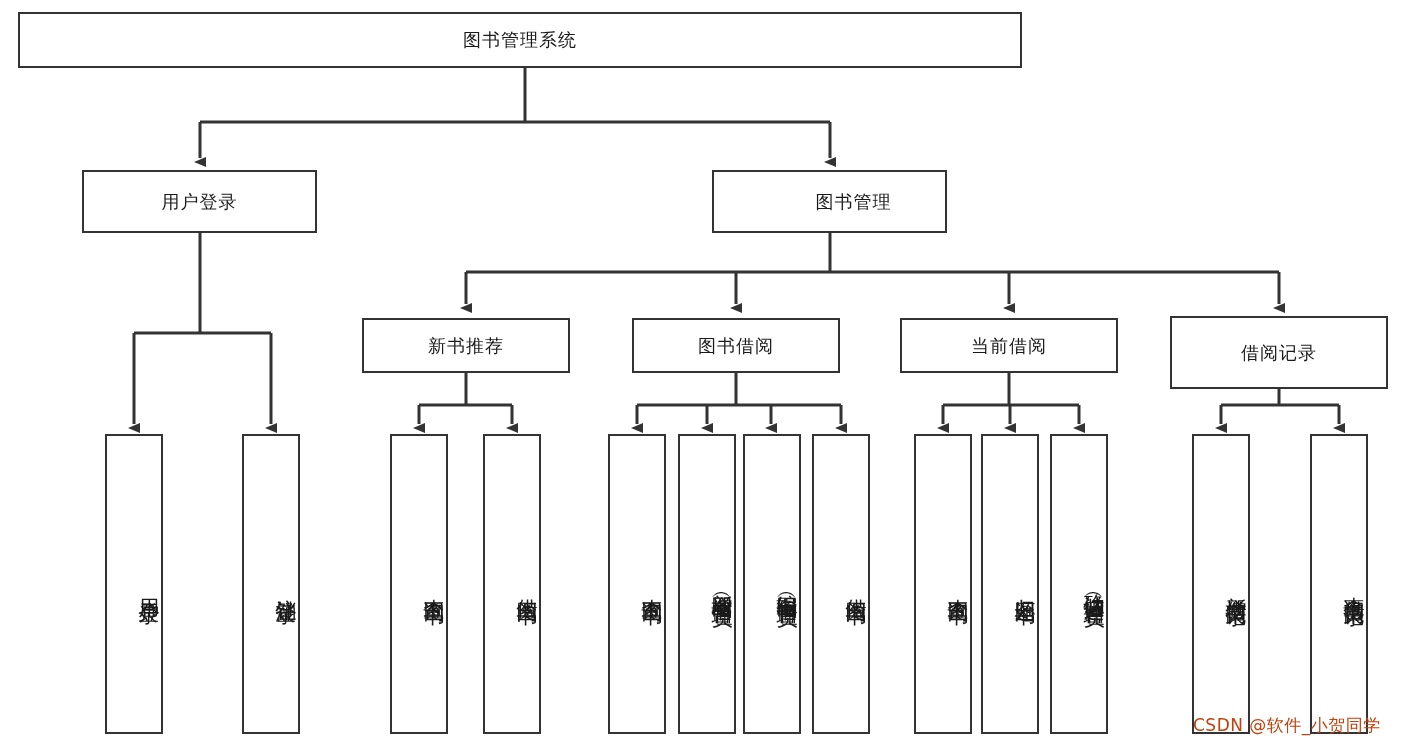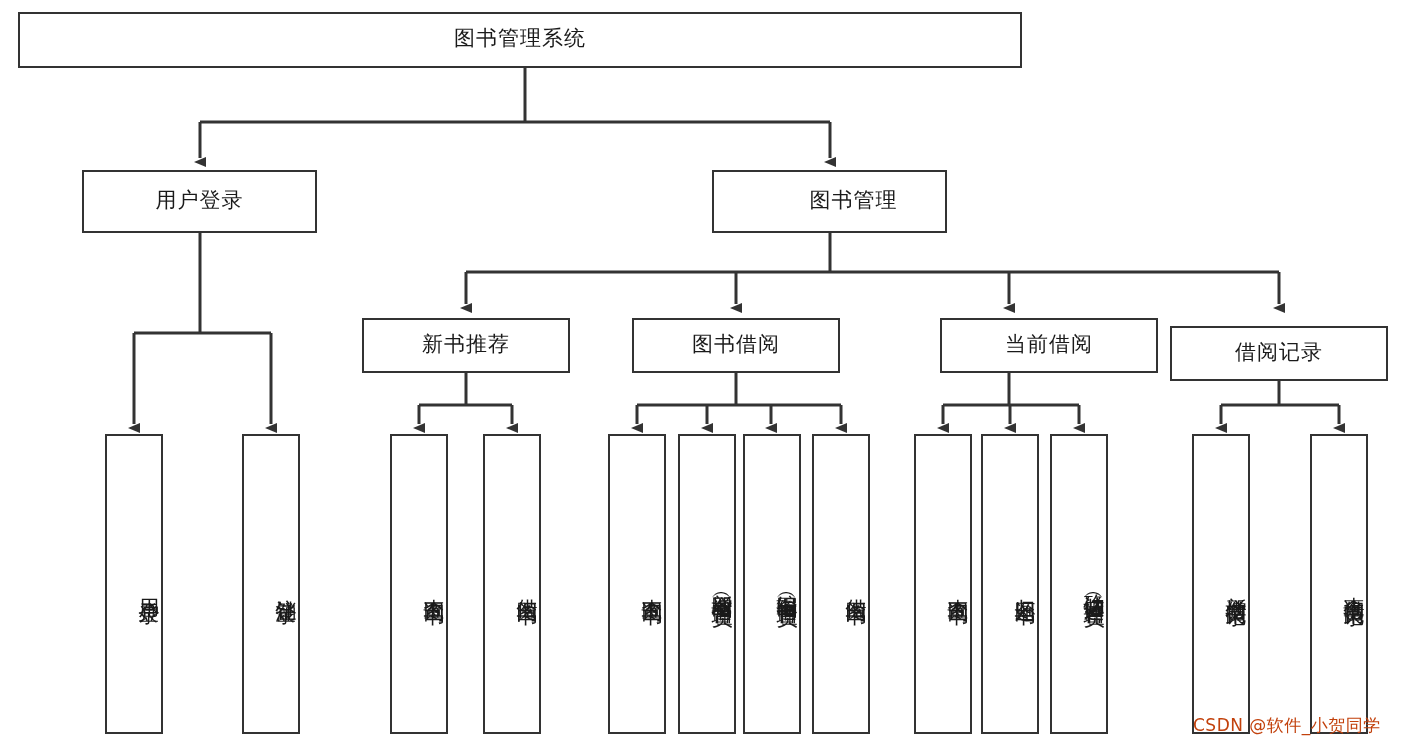--- a/index.html
+++ b/index.html
@@ -29,24 +29,23 @@
     position: absolute;
     box-sizing: border-box;
     border: 2px solid #333333;
     background: #ffffff;
     display: flex;
     align-items: center;
     justify-content: center;
     color: #1a1a1a;
   }
   .node.horiz {
-    font-size: 21px;
+    font-size: 18px;
     letter-spacing: 1px;
     line-height: 1.2;
-    font-family: Liberation Mono, monospace;
   }
   .node.vert {
     writing-mode: vertical-rl;
     text-orientation: upright;
     font-size: 21px;
     line-height: 1.15;
     letter-spacing: 2px;
     align-items: flex-start;
     justify-content: center;
     padding-top: 4px;
@@ -133,24 +132,24 @@
   <div class="node horiz" style="left:712px; top:170px; width:235px; height:63px;padding-left:48px;">
     <span>图书管理</span>
   </div>
 
   <div class="node horiz" style="left:632px; top:318px; width:208px; height:55px;">
     <span>图书借阅</span>
   </div>
   <div class="node horiz" style="left:362px; top:318px; width:208px; height:55px;">
     <span>新书推荐</span>
   </div>
-  <div class="node horiz" style="left:900px; top:318px; width:218px; height:55px;margin-left:40px;">
+  <div class="node horiz" style="left:900px; top:318px; width:218px; height:55px;">
     <span>当前借阅</span>
   </div>
-  <div class="node horiz" style="left:1170px; top:326px; width:218px; height:55px;">
+  <div class="node horiz" style="left:1170px; top:316px; width:218px; height:73px;">
     <span>借阅记录</span>
   </div>
 
   <div class="node vert" style="left:105px; top:434px; width:58px; height:300px;">
     <span>用户登录</span>
   </div>
   <div class="node vert" style="left:242px; top:434px; width:58px; height:300px;">
     <span>注销登录</span>
   </div>
 

